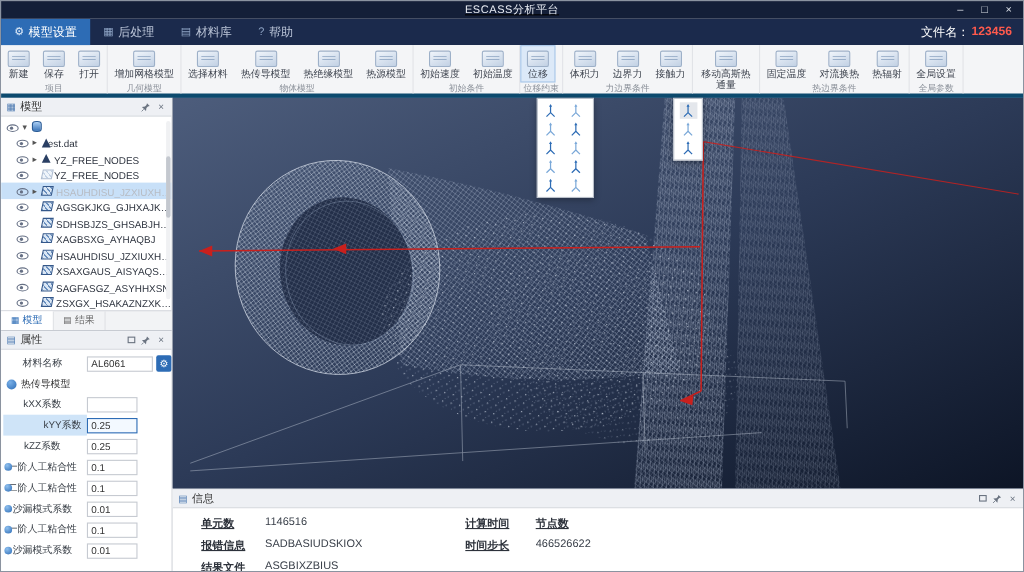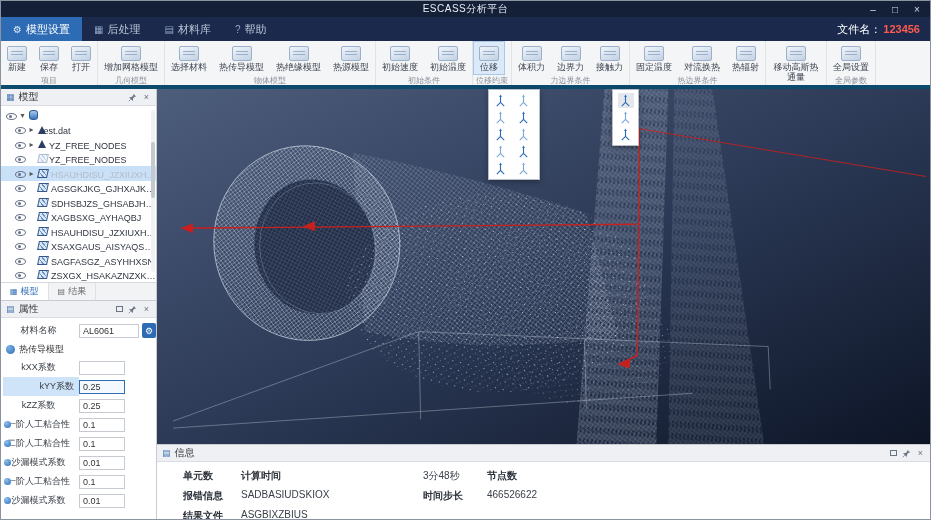--- a/index.html
+++ b/index.html
@@ -1,21 +1,21 @@
 <!DOCTYPE html>
 <html><head>
 <meta charset="utf-8">
 <style>
   * { margin:0; padding:0; box-sizing:border-box; }
   html,body { background:#e8eaed; }
   body { font-family:"Liberation Sans","DejaVu Sans",sans-serif; }
   .app { width:931px; height:520px; position:relative; background:#fff; overflow:hidden; border:1px solid #8b93a0; }
 
   
-  .titlebar { height:16px; background:#141f38; position:relative; display:flex; align-items:center; justify-content:center; }
+  .titlebar { height:16px; background:#141f38; position:relative; display:flex; align-items:center; justify-content:center;text-decoration:underline; }
   .titlebar .title { color:#e9edf4; font-size:10px; letter-spacing:.5px; }
   .win-controls { position:absolute; right:2px; top:0; height:16px; display:flex; }
   .win-btn { width:22px; height:16px; display:flex; align-items:center; justify-content:center; color:#d7dce4; font-size:10px; cursor:default; }
 
   
   .menubar { height:24px; background:#1b2a4c; display:flex; align-items:stretch; }
   .mtab { display:flex; align-items:center; gap:4px; padding:0 12px; font-size:11px; color:#b9c3d6; }
   .mtab-ico { font-size:10px; color:#8fa5c6; }
   .mtab.active { background:#2d6cb5; color:#fff; }
   .mtab.active .mtab-ico { color:#dce9f8; }
@@ -82,21 +82,21 @@
   .psection { height:18px; display:flex; align-items:center; gap:4px; padding-left:5px; font-size:9px; color:#333; }
   .sec-ico { width:9px; height:9px; border-radius:50%; background:radial-gradient(circle at 35% 30%,#79b0e8,#2d6cb5); flex:none; }
 
   
   .right { flex:1; display:flex; flex-direction:column; min-width:0; }
   .viewport { flex:1; position:relative; background:#2c3a57; min-height:0; }
   .viewport svg.scene { position:absolute; inset:0; width:100%; height:100%; display:block; }
 
   .info { height:75px; background:#fff; border-top:1px solid #c7cbd2; display:flex; flex-direction:column; flex:none; }
   .info-body { flex:1; display:grid; grid-template-columns:58px 182px 64px 1fr; align-content:start; row-gap:6px; padding:7px 0 0 26px; font-size:10px; color:#2d323b; }
-  .ilabel { font-weight:bold; }
+  .ilabel { font-weight:bold;text-decoration:underline; }
   .ival { color:#3a404a; }
 
   
   .palette { position:absolute; background:#fff; border:1px solid #b9bfc9; box-shadow:0 2px 6px rgba(0,0,0,.3); z-index:60; }
   .palA { left:487px; top:88px; width:52px; padding:3px; display:grid; grid-template-columns:1fr 1fr; gap:2px; }
   .palB { left:611px; top:88px; width:27px; padding:3px; display:flex; flex-direction:column; gap:2px; align-items:center; }
   .pal-ico { width:16px; height:15px; display:flex; align-items:center; justify-content:center; }
   .pal-ico svg { width:13px; height:13px; display:block; }
   .pal-ico.c1 { color:#2d6cb5; }
   .pal-ico.c2 { color:#7aa8d8; }
@@ -241,44 +241,44 @@
         <div class="rbtn">
             <span class="rbtn-ico"></span>
             <span class="rbtn-label">接触力</span>
           </div>
       </div>
       <div class="rcaption">力边界条件</div>
     </div>
 
     <div class="rgroup">
       <div class="rbtns">
+        <div class="rbtn wrap">
+            <span class="rbtn-ico"></span>
+            <span class="rbtn-label">移动高斯热通量</span>
+          </div>
+      </div>
+      <div class="rcaption"></div>
+    </div>
+
+    <div class="rgroup">
+      <div class="rbtns">
         <div class="rbtn">
             <span class="rbtn-ico"></span>
             <span class="rbtn-label">固定温度</span>
           </div>
         <div class="rbtn">
             <span class="rbtn-ico"></span>
             <span class="rbtn-label">对流换热</span>
           </div>
         <div class="rbtn">
             <span class="rbtn-ico"></span>
             <span class="rbtn-label">热辐射</span>
           </div>
       </div>
       <div class="rcaption">热边界条件</div>
-    </div>
-
-    <div class="rgroup">
-      <div class="rbtns">
-        <div class="rbtn wrap">
-            <span class="rbtn-ico"></span>
-            <span class="rbtn-label">移动高斯热通量</span>
-          </div>
-      </div>
-      <div class="rcaption"></div>
     </div>
 
     <div class="rgroup">
       <div class="rbtns">
         <div class="rbtn">
             <span class="rbtn-ico"></span>
             <span class="rbtn-label">全局设置</span>
           </div>
       </div>
       <div class="rcaption">全局参数</div>
@@ -530,22 +530,22 @@
           <span class="phead-right">
             <span class="flo-ico"></span>
             <svg class="pin-svg">
                 <use href="#sym-pin"></use>
               </svg>
             <span class="hicon">×</span>
           </span>
         </div>
         <div class="info-body">
           <span class="ilabel">单元数</span>
+          <span class="ival">1146516</span>
           <span class="ilabel">计算时间</span>
-          <span class="ival">3分48秒</span>
 
           <span class="ilabel">节点数</span>
           <span class="ilabel">报错信息</span>
           <span class="ival">SADBASIUDSKIOX</span>
 
           <span class="ilabel">时间步长</span>
           <span class="ival">466526622</span>
           <span class="ilabel">结果文件</span>
           <span class="ival">ASGBIXZBIUS</span>
         </div>

